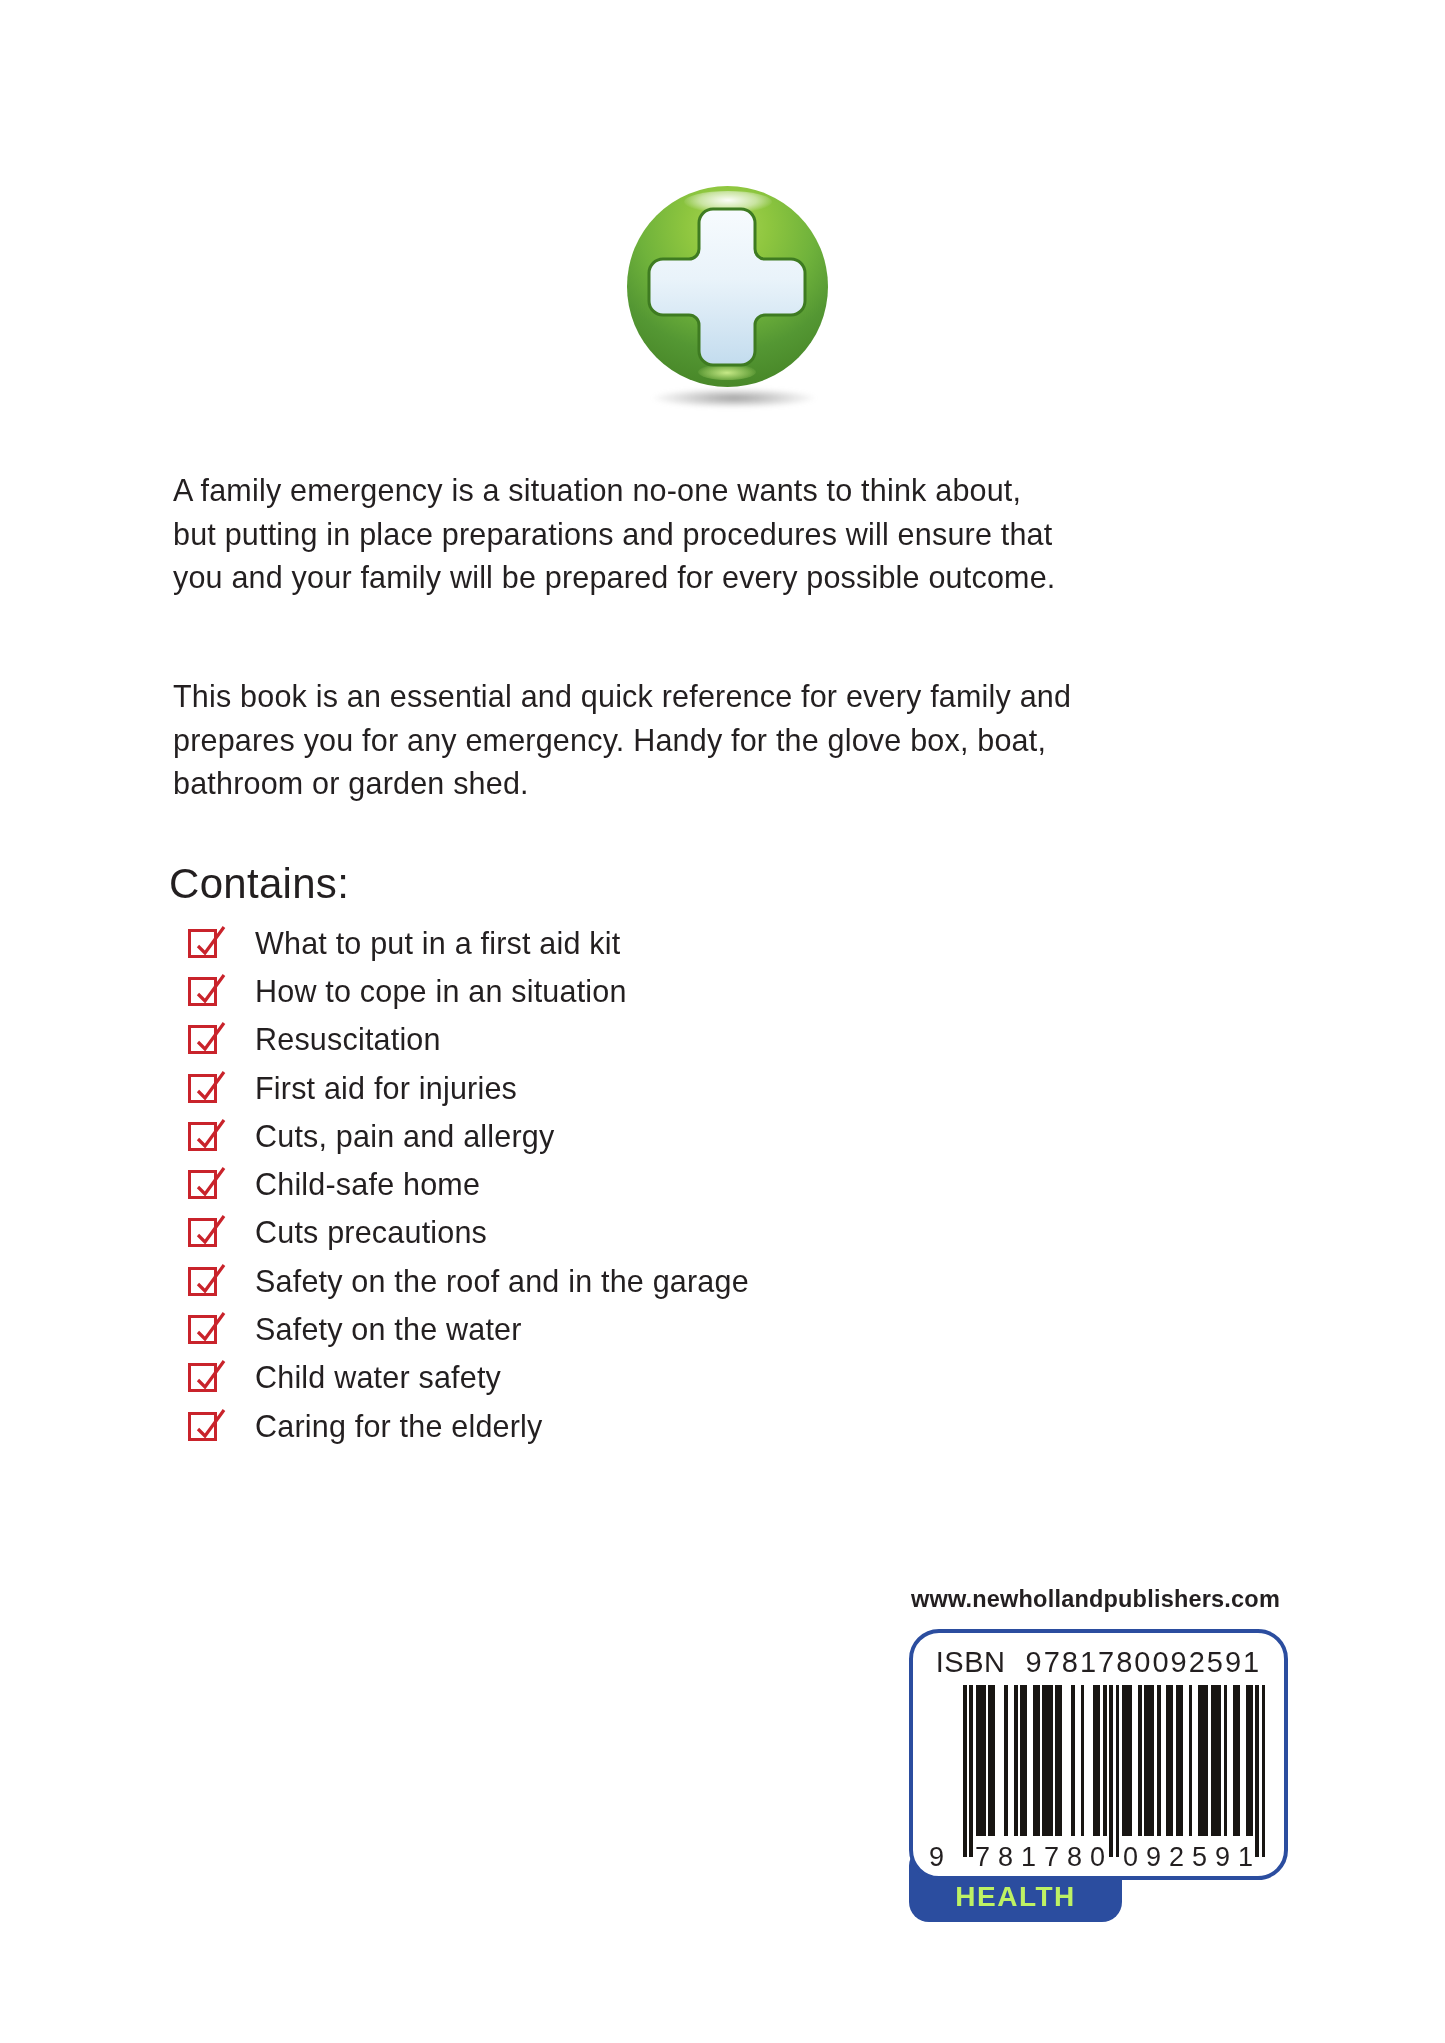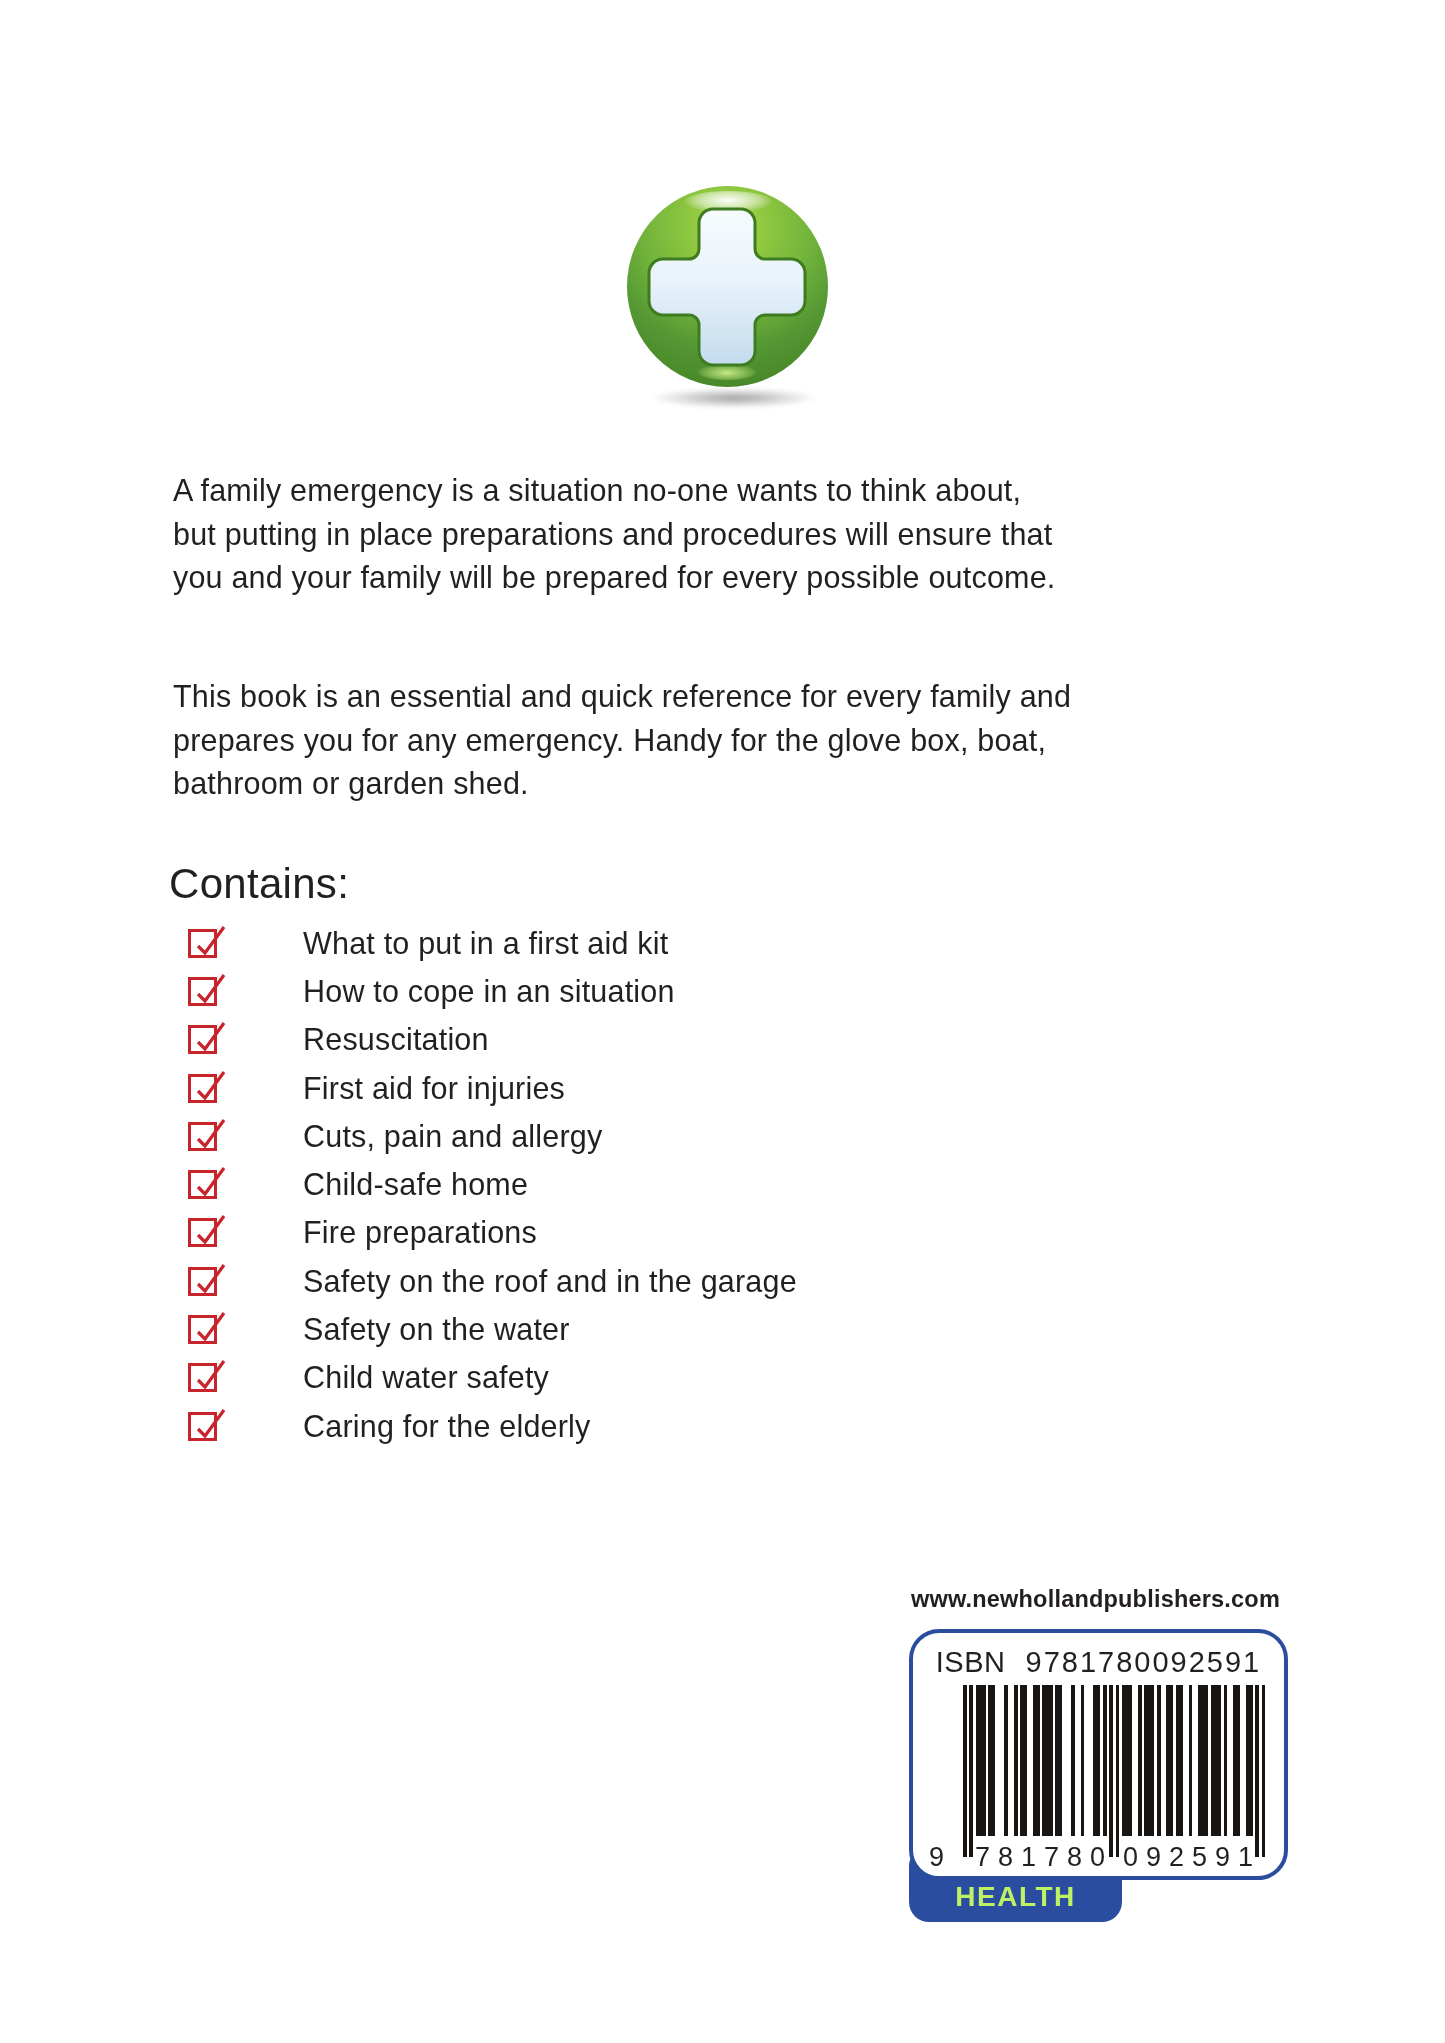--- a/index.html
+++ b/index.html
@@ -33,21 +33,21 @@
     font-size:30.5px;line-height:43.5px;letter-spacing:.2px;white-space:pre-line;
   }
   .p1{top:469px;}
   .p2{top:675px;}
   .contains-heading{
     position:absolute;left:169px;top:860px;margin:0;
     font-size:42px;font-weight:400;line-height:1.15;letter-spacing:.3px;
   }
   
   .check-list{position:absolute;left:188px;top:919px;}
-  .check-row{display:flex;align-items:center;height:48.3px;gap:48px;}
+  .check-row{display:flex;align-items:center;height:48.3px;}
   .cbox{
     position:relative;flex:0 0 auto;width:29px;height:29px;box-sizing:border-box;
     border:3px solid var(--red);margin-right:38px;
   }
   .tick{position:absolute;left:0px;top:-7px;width:36px;height:34px;overflow:visible;}
   .tick path{fill:none;stroke:var(--red);stroke-width:3.2;stroke-linecap:butt;stroke-linejoin:miter;}
   .item-text{font-size:30.5px;letter-spacing:.2px;white-space:nowrap;}
   
   .website{
     position:absolute;left:700px;top:1586px;width:580px;text-align:right;
@@ -163,21 +163,21 @@
     </span>
     <span class="item-text">Child-safe home</span>
   </div>
 
   <div class="check-row">
     <span class="cbox">
       <svg class="tick" viewBox="0 0 36 34">
             <path d="M7 21 L14 28 L33 2"></path>
           </svg>
     </span>
-    <span class="item-text">Fire preparations</span>
+    <span class="item-text">Cuts precautions</span>
   </div>
 
   <div class="check-row">
     <span class="cbox">
       <svg class="tick" viewBox="0 0 36 34">
             <path d="M7 21 L14 28 L33 2"></path>
           </svg>
     </span>
     <span class="item-text">Safety on the roof and in the garage</span>
   </div>

